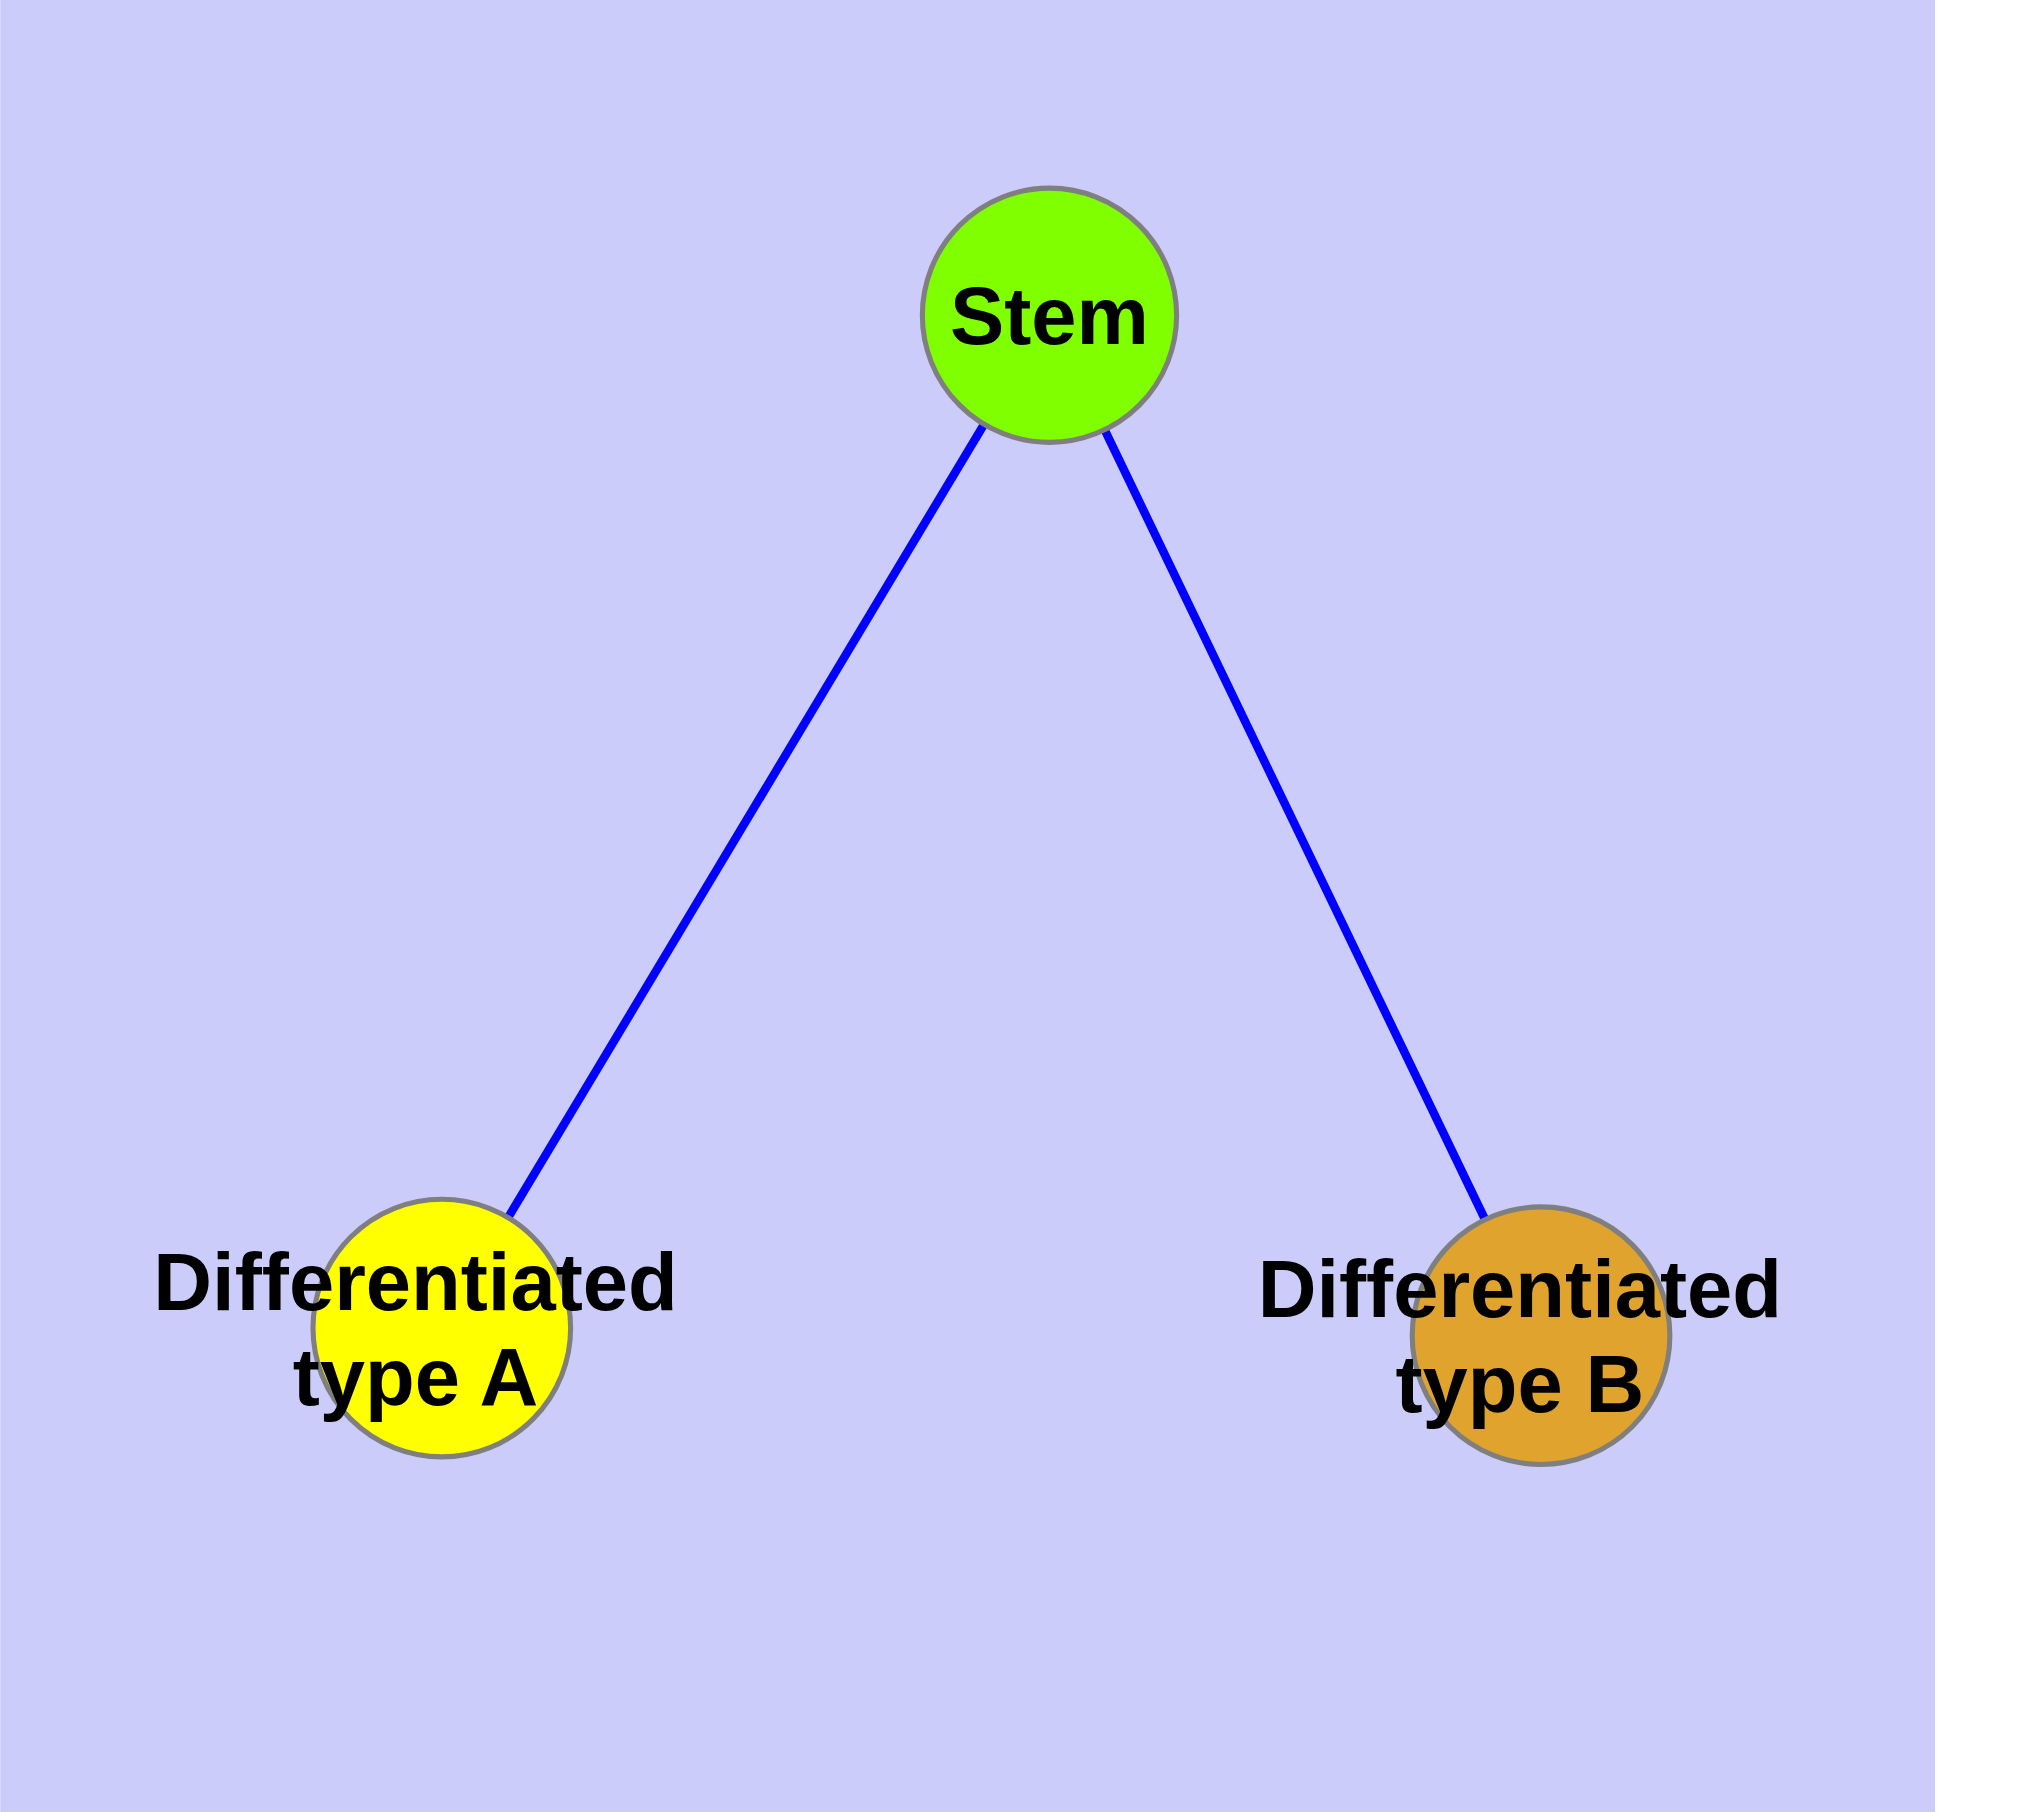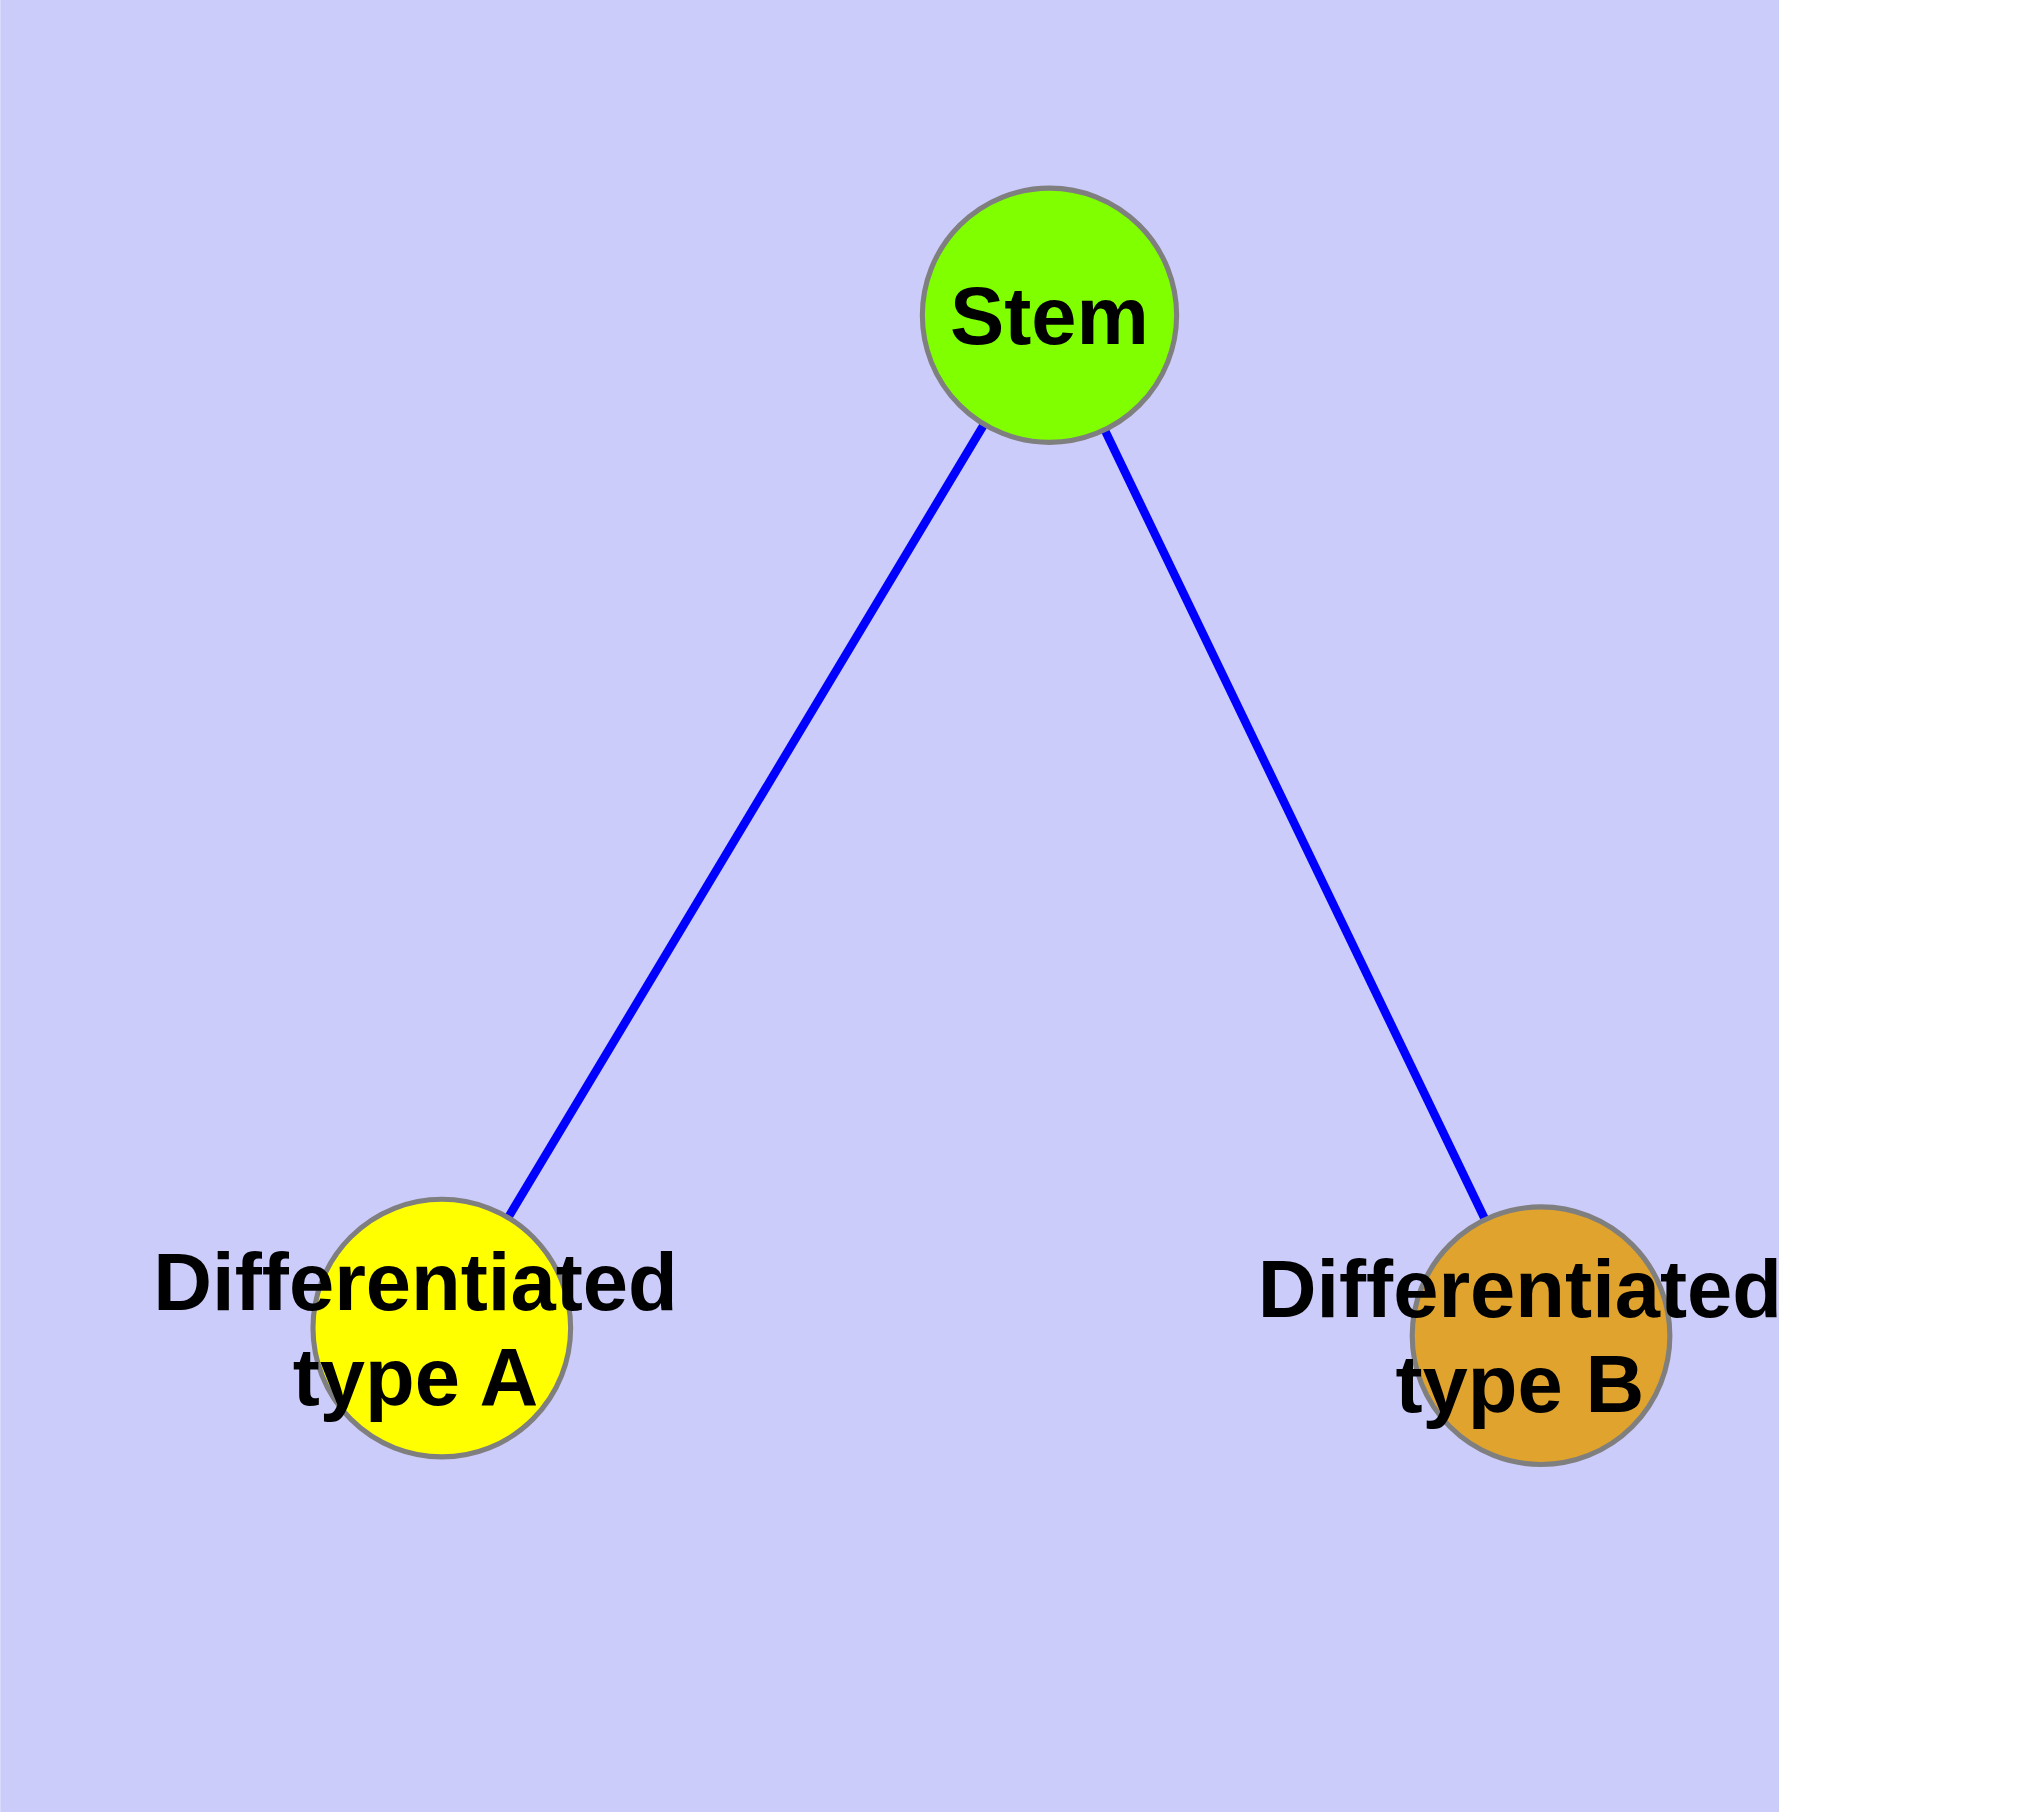--- a/index.html
+++ b/index.html
@@ -25,21 +25,21 @@
   .node-label {
     font-weight: bold;
     fill: #000000;
     font-family: "Liberation Sans", sans-serif;
     paint-order: normal;
   }
 </style>
 </head>
 <body>
 
-<div id="canvas" style="width: 1779px; height: 1812px; text-align: right;">
+<div id="canvas" style="width: 1935px; height: 1812px; text-align: right;">
   <svg id="graph-svg" viewBox="0 0 2384 2138" style="width: 2021px; height: 1812px;">
     <rect id="bg-rect" x="0" y="0" width="2384" height="2138" fill="#ccccfa"></rect>
     <g id="edges-layer">
         <line x1="1238" y1="372" x2="521" y2="1567" stroke="#0000ff" stroke-width="10" stroke-linecap="butt"></line>
         <line x1="1238" y1="372" x2="1818" y2="1576" stroke="#0000ff" stroke-width="10" stroke-linecap="butt"></line>
       </g>
     <g id="nodes-layer">
         <g>
           <circle cx="1238" cy="372" r="150" fill="#7fff00" stroke="#7f7f7f" stroke-width="6"></circle>
           <text class="node-label" x="1238" y="372" text-anchor="middle" dominant-baseline="central" font-size="96" fill="#000000"><tspan x="1238">Stem</tspan></text>

